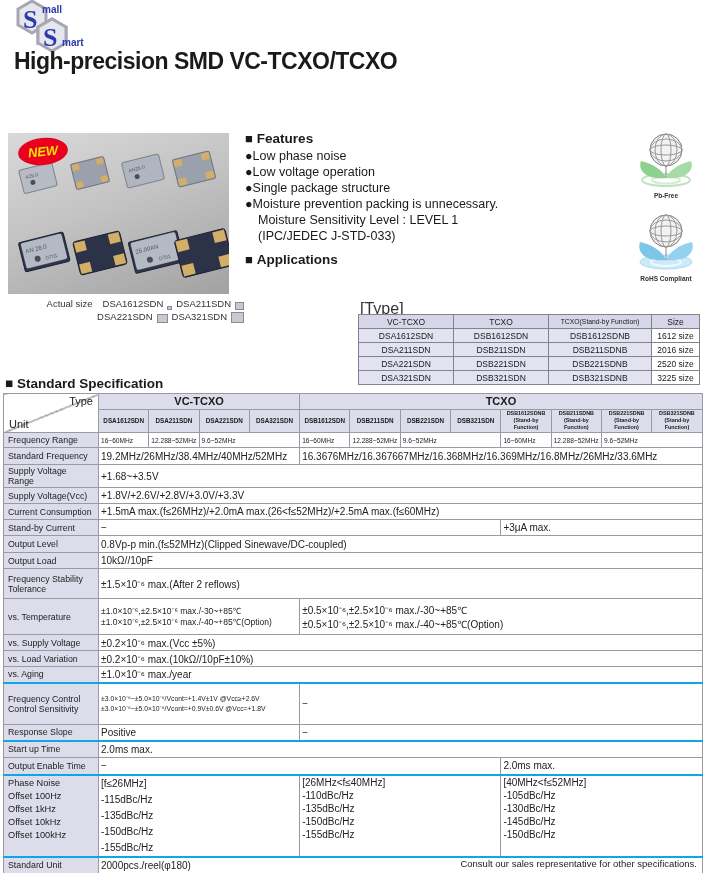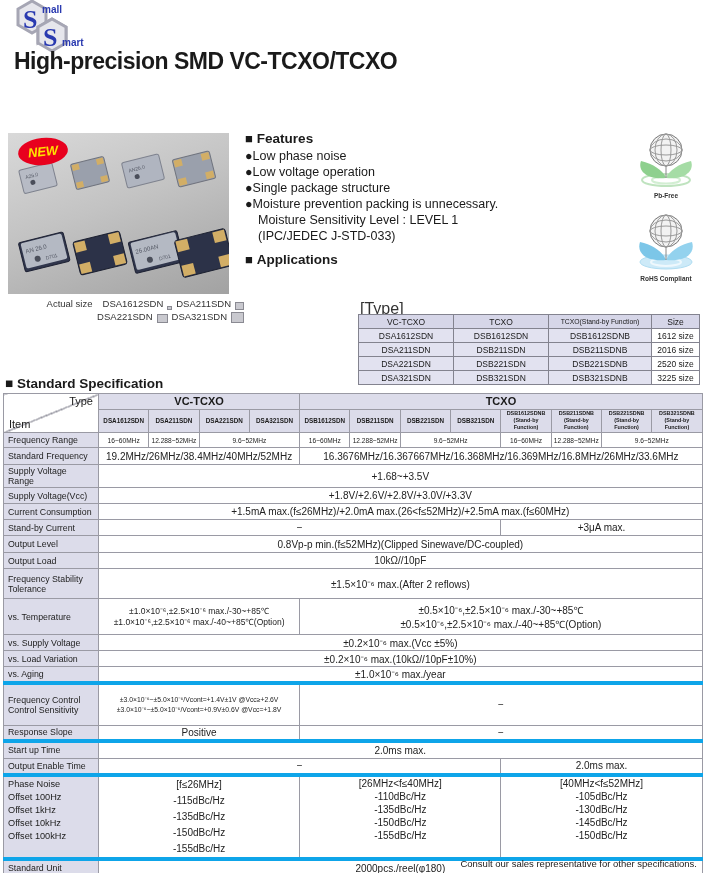--- a/index.html
+++ b/index.html
@@ -42,29 +42,29 @@
   .type-table .hd-sb { background:#d6d6e8; font-size:6.8px; }
   .type-table .pc { background:#e2e2f0; }
   .type-table .sz { background:#fff; }
 
   
   .spec-head { position:absolute; left:5px; top:376px; font-size:13.5px; font-weight:bold; }
   .spec-wrap { position:absolute; left:3px; top:393px; }
   .spec { border-collapse:collapse; table-layout:fixed; width:699px; }
   .spec td { border:1px solid #9a9aa4; overflow:hidden; padding:0 2px; }
   .spec .lbl { background:#dcdcea; text-align:left; font-size:8.8px; padding:1px 4px; color:#222; }
-  .spec .v { text-align:center; font-size:10px; color:#222; }
+  .spec .v { text-align:left; font-size:10px; color:#222; }
   .spec .gh { background:#dcdcea; font-weight:bold; font-size:11px; text-align:center; height:15px; }
   .spec .model { background:#dcdcea; font-weight:bold; font-size:6.3px; text-align:center; padding:0 1px; }
   .spec .sb { font-weight:bold; font-size:5.4px; line-height:7px; }
   .spec .fr { font-size:6.6px; }
   .spec .ml { white-space:pre-line; }
   .spec .small { font-size:8.5px; line-height:11px; }
   .spec .tiny { font-size:6.8px; line-height:10px; }
-  .spec .sec td { border-top:4px solid #0ea5e9; }
+  .spec .sec td { border-top:2px solid #0ea5e9; }
   .corner { background:#fff; padding:0 !important;
             background-image:linear-gradient(to bottom right,#fff calc(50% - 0.7px),#9a9aa4 calc(50% - 0.7px),#9a9aa4 calc(50% + 0.7px),#fff calc(50% + 0.7px)); }
   .corner-in { position:relative; width:100%; height:38px; font-size:11px; }
   .corner-in .t { position:absolute; top:1px; right:5px; }
   .corner-in .i { position:absolute; bottom:2px; left:5px; }
 
   .footer-note { position:absolute; right:8px; top:858px; font-size:9.5px; color:#222; }
 </style>
 </head>
 <body>
@@ -259,21 +259,21 @@
     <table class="spec">
       <colgroup>
         <col style="width:95px">
         <col span="12" style="width:50.3px">
       </colgroup>
       <tbody>
           <tr>
         <td rowspan="2" class="corner">
           <div class="corner-in">
             <span class="t">Type</span>
-            <span class="i">Item</span>
+            <span class="i">Unit</span>
           </div>
         </td>
         <td colspan="4" class="gh">VC-TCXO</td>
         <td colspan="8" class="gh">TCXO</td>
       </tr>
       <tr style="height:22px">
         <td class="model">DSA1612SDN</td>
         <td class="model">DSA211SDN</td>
         <td class="model">DSA221SDN</td>
         <td class="model">DSA321SDN</td>

